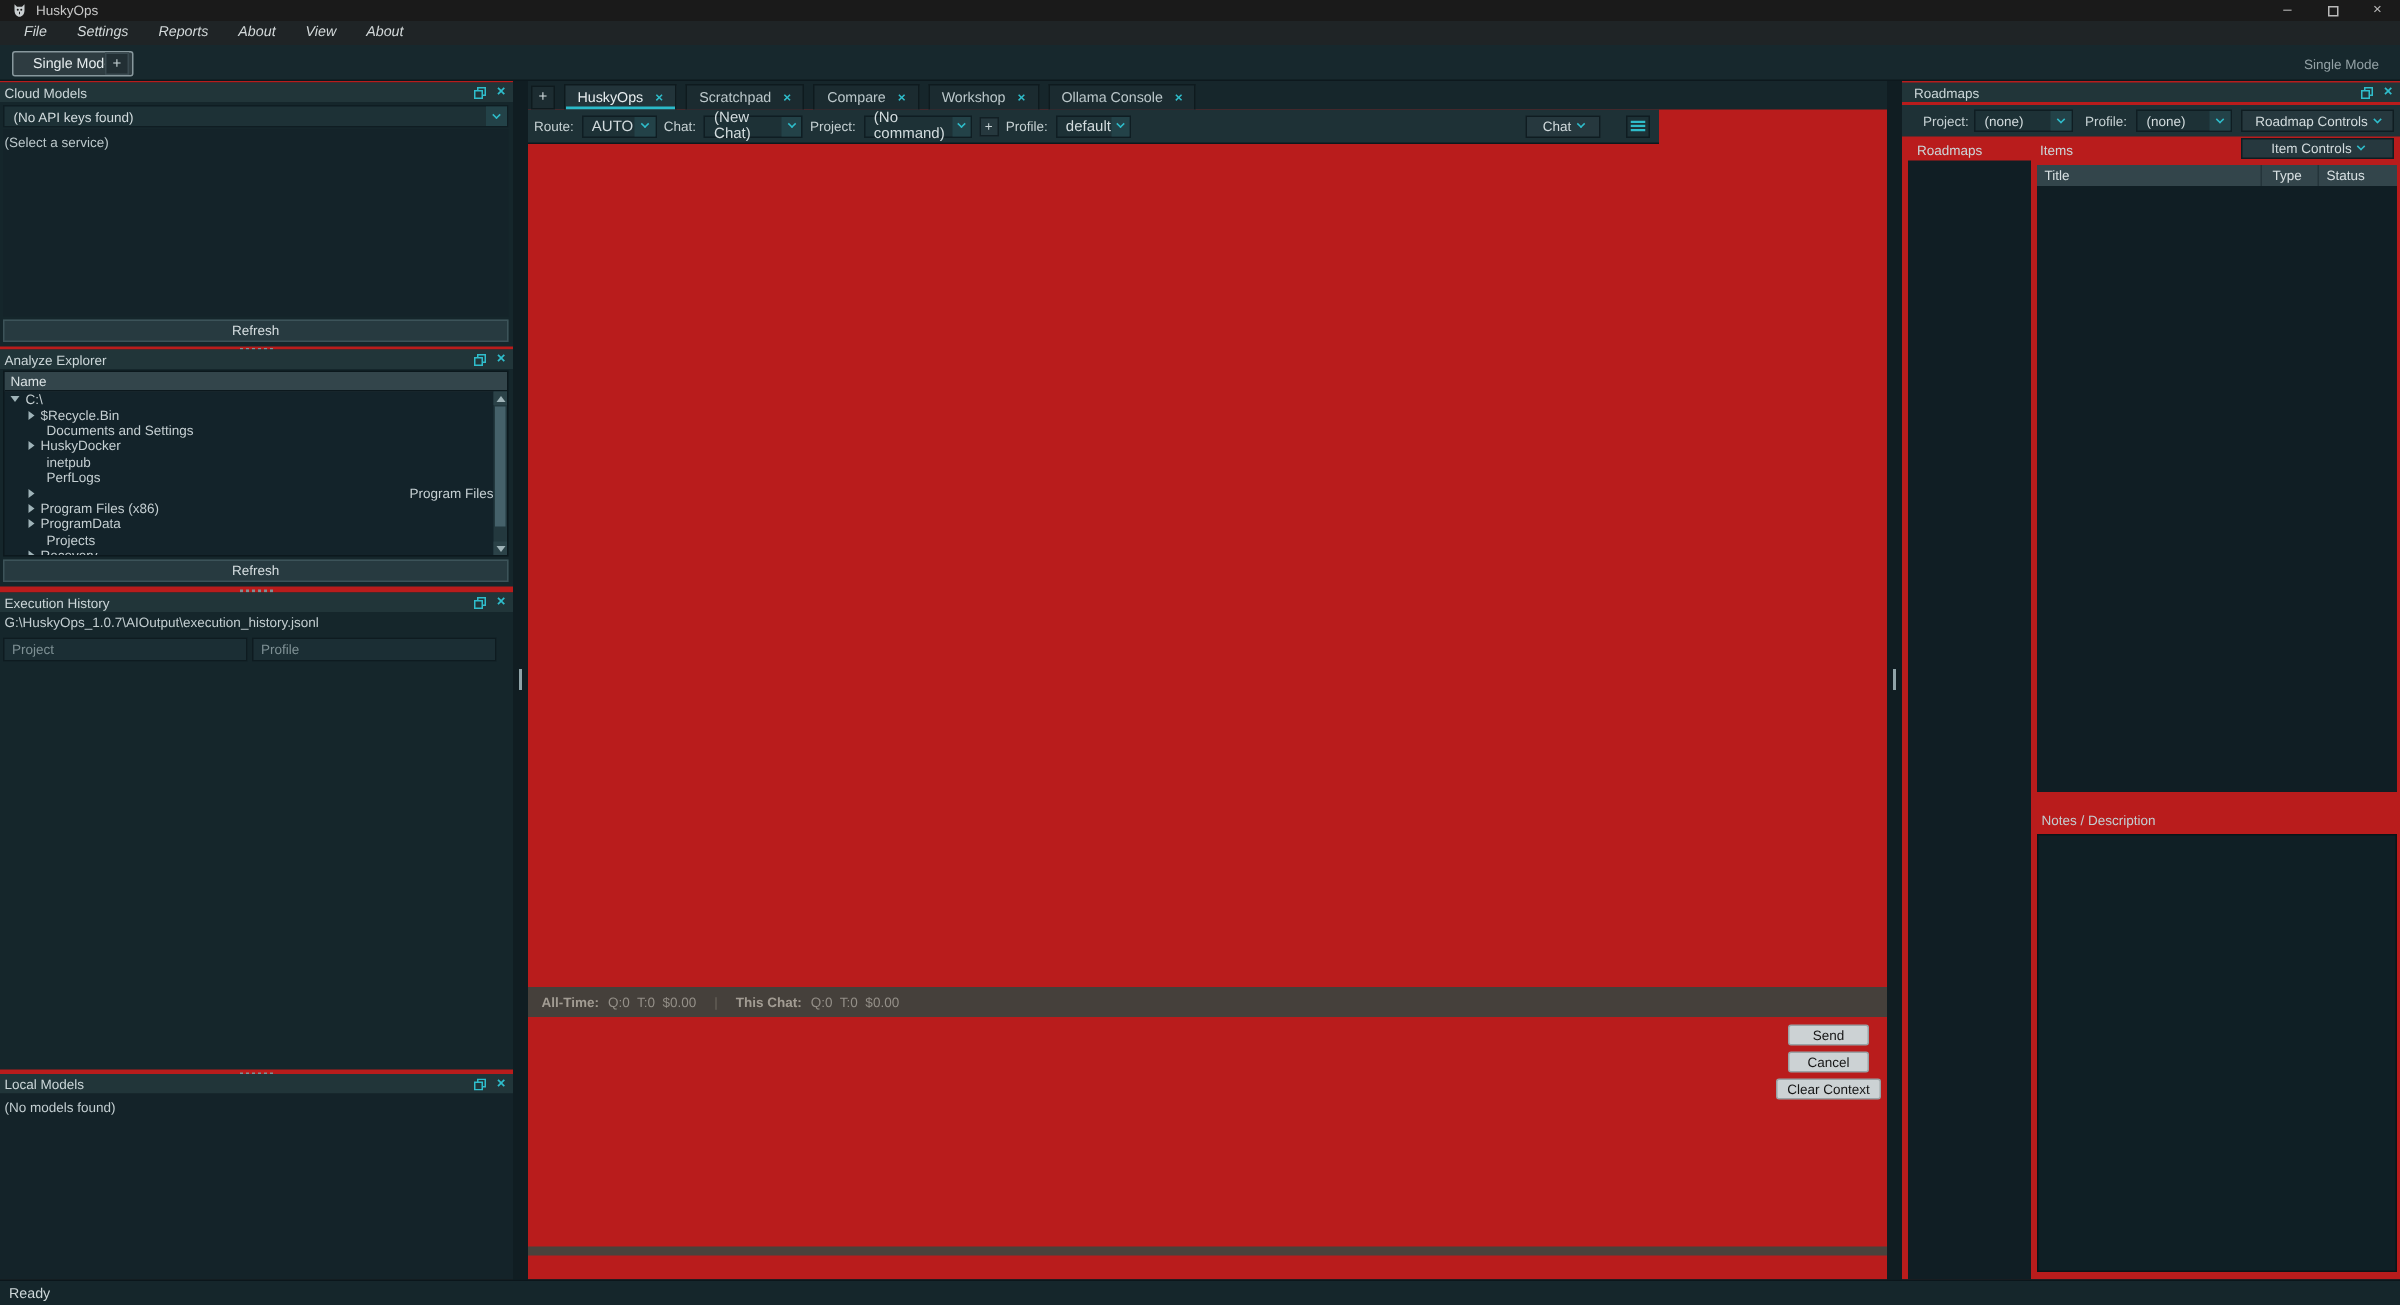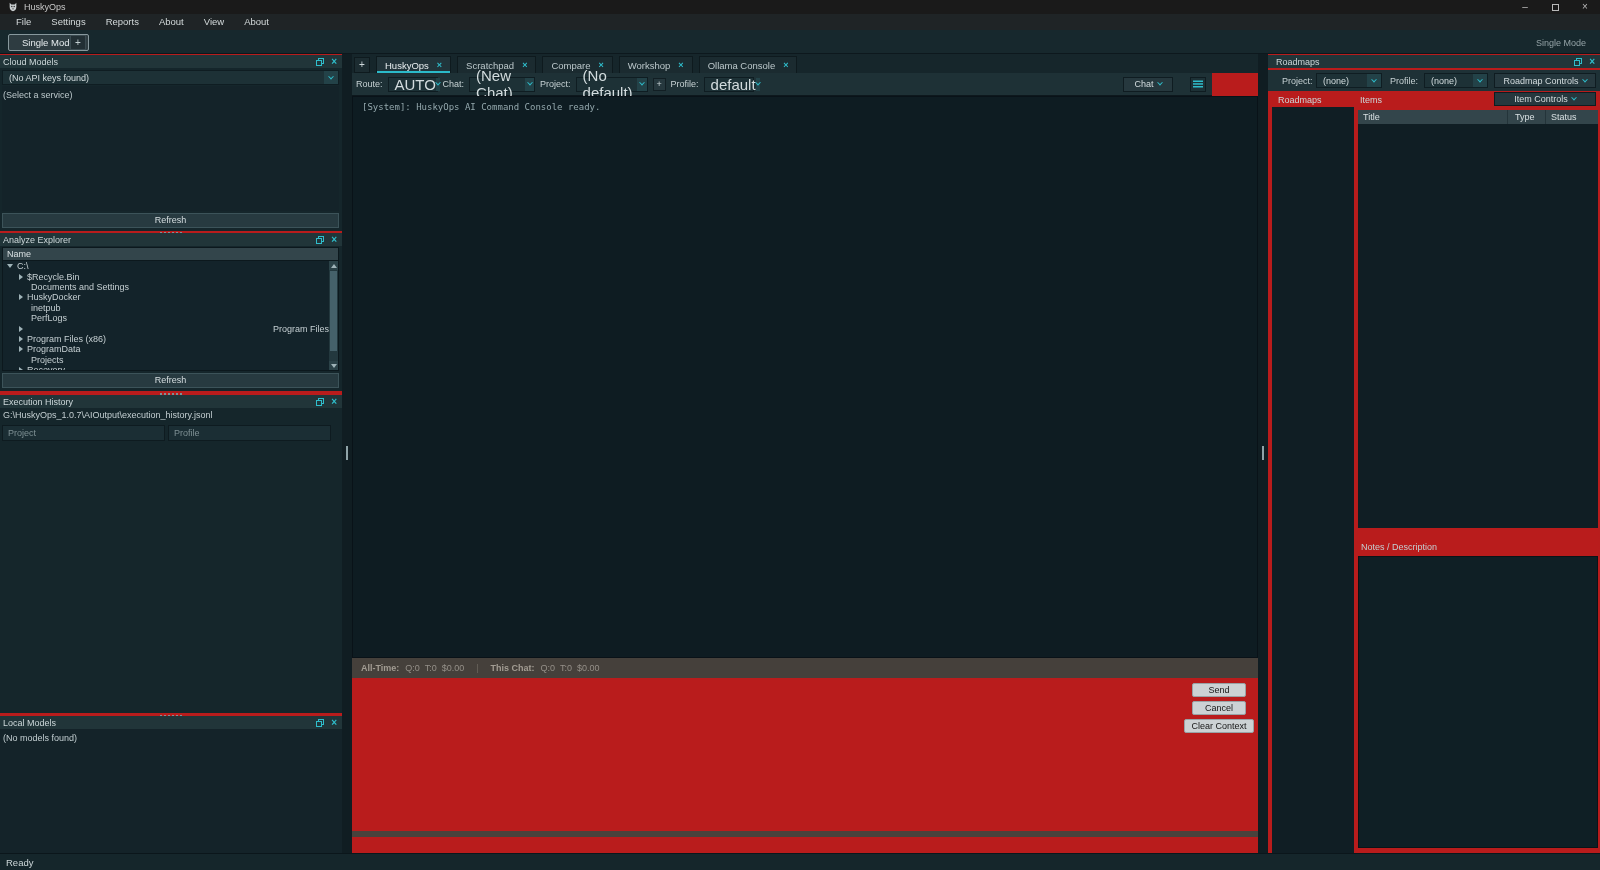--- a/index.html
+++ b/index.html
@@ -12,21 +12,21 @@
               background:#1a1a1a; display:flex; align-items:center; }
   .app-icon { width:10px; height:10px; margin:0 6px 0 8px; }
   .title-text { color:#c8c8c8; font-size:9px; }
   .win-controls { position:absolute; right:0; top:0; height:14px; display:flex; }
   .win-btn { width:30px; height:14px; display:flex; align-items:center; justify-content:center;
              color:#b9b9b9; font-size:10px; line-height:10px; }
   .max-glyph { display:inline-block; width:7px; height:7px; border:1px solid #b9b9b9; }
 
   
   .menubar { position:absolute; left:0; top:14px; width:1600px; height:16px;
-             background:#1f2426; display:flex; align-items:center; padding-left:6px; }
+             background:#1f2426; display:flex; align-items:center; padding-left:6px;font-style:italic; }
   .menu-item { padding:0 10px; color:#d3d9da; font-size:9.5px; height:16px; line-height:16px; }
 
   
   .modebar { position:absolute; left:0; top:30px; width:1600px; height:24px;
              background:#17282d; border-bottom:1px solid #0d181d; }
   .mode-tab { position:absolute; left:8px; top:4px; height:17px; padding:0 13px;
               background:#2e3c41; border:1px solid #88989d; border-radius:2px;
               color:#e6ecee; font-size:9.5px; line-height:15px; }
   .mode-add { position:absolute; left:70px; top:5px; width:16px; height:15px;
               background:#222f34; border:1px solid #3a4a50; color:#c3cfd2;
@@ -108,25 +108,25 @@
   .ctabbar { position:absolute; left:0; top:0; width:906px; height:19px; background:#16262b;
              display:flex; align-items:flex-end; padding-left:2px; }
   .ctab-add { width:16px; height:16px; background:#1c2c31; border:1px solid #0e1a1e;
               color:#cfd9db; text-align:center; line-height:14px; margin-right:6px; font-size:10px; }
   .ctab-strip { display:flex; gap:6px; height:17px; }
   .ctab { display:flex; align-items:center; padding:0 8px; background:#1b2b30;
           border:1px solid #0e1a1e; border-bottom:none; color:#bcc8cb; font-size:9.5px; }
   .ctab.active { background:#22343a; color:#e8eef0; box-shadow:inset 0 -2px 0 #2bbac9; }
   .ctab-close { color:#2fbdcb; margin-left:8px; font-weight:bold; font-size:9px; }
 
-  .ctoolbar { position:absolute; left:0; top:19px; width:860px; height:23px; background:#1e3136;
+  .ctoolbar { position:absolute; left:0; top:19px; width:754px; height:23px; background:#1e3136;
               border-bottom:1px solid #0d181d; display:flex; align-items:center;
               padding:0 4px; gap:5px; }
   .tb-label { color:#c6d1d3; font-size:9px; }
-  .tb-combo { height:15px; font-size:15px; }
+  .tb-combo { height:15px; font-size:10px; }
   .w-route { width:50px; } .w-chat { width:66px; } .w-project { width:72px; } .w-profile { width:50px;text-align:center; }
   .tb-add { width:13px; height:13px; background:#26383e; border:1px solid #121f24;
             color:#ccd6d8; text-align:center; line-height:11px; }
   .tb-right { margin-left:auto; display:flex; align-items:center; gap:17px; padding-right:2px;padding-left:48px; }
   .chat-menu-btn { height:15px; width:50px; background:#26383e; border:1px solid #0f1c21;
                    color:#d3dcde; display:flex; align-items:center; justify-content:center; gap:4px; }
   .list-icon-btn { width:16px; height:15px; background:#1d3136; border:1px solid #0f1c21;
                    display:flex; align-items:center; justify-content:center; }
 
   .console { position:absolute; left:0; top:42px; width:906px; height:562px;
@@ -406,21 +406,21 @@
       </div>
       <span class="tb-label">Chat:</span>
       <div class="combo tb-combo w-chat">
         <span class="val">(New Chat)</span>
         <span class="chev-seg">
             <span class="chev"></span>
           </span>
       </div>
       <span class="tb-label">Project:</span>
       <div class="combo tb-combo w-project">
-        <span class="val">(No default)</span>
+        <span class="val">(No command)</span>
         <span class="chev-seg">
             <span class="chev"></span>
           </span>
       </div>
       <div class="tb-add">+</div>
       <span class="tb-label">Profile:</span>
       <div class="combo tb-combo w-profile">
         <span class="val">default</span>
         <span class="chev-seg">
             <span class="chev"></span>
@@ -434,23 +434,20 @@
         <div class="list-icon-btn">
           <svg width="10" height="8" viewBox="0 0 10 8">
             <rect x="0" y="0.5" width="10" height="1.5" fill="#2fbdcb"></rect>
             <rect x="0" y="3.2" width="10" height="1.5" fill="#2fbdcb"></rect>
             <rect x="0" y="6" width="10" height="1.5" fill="#2fbdcb"></rect>
           </svg>
         </div>
       </div>
     </div>
 
-    <div class="console">
-      <span>[System]: HuskyOps AI Command Console ready.</span>
-    </div>
 
     <div class="statsbar">
       <span class="stat-label">All-Time:</span>
       <span class="stat-val">Q:0  T:0  $0.00</span>
       <span class="stat-sep">|</span>
       <span class="stat-label">This Chat:</span>
       <span class="stat-val">Q:0  T:0  $0.00</span>
     </div>
 
     <div class="btn-col">

